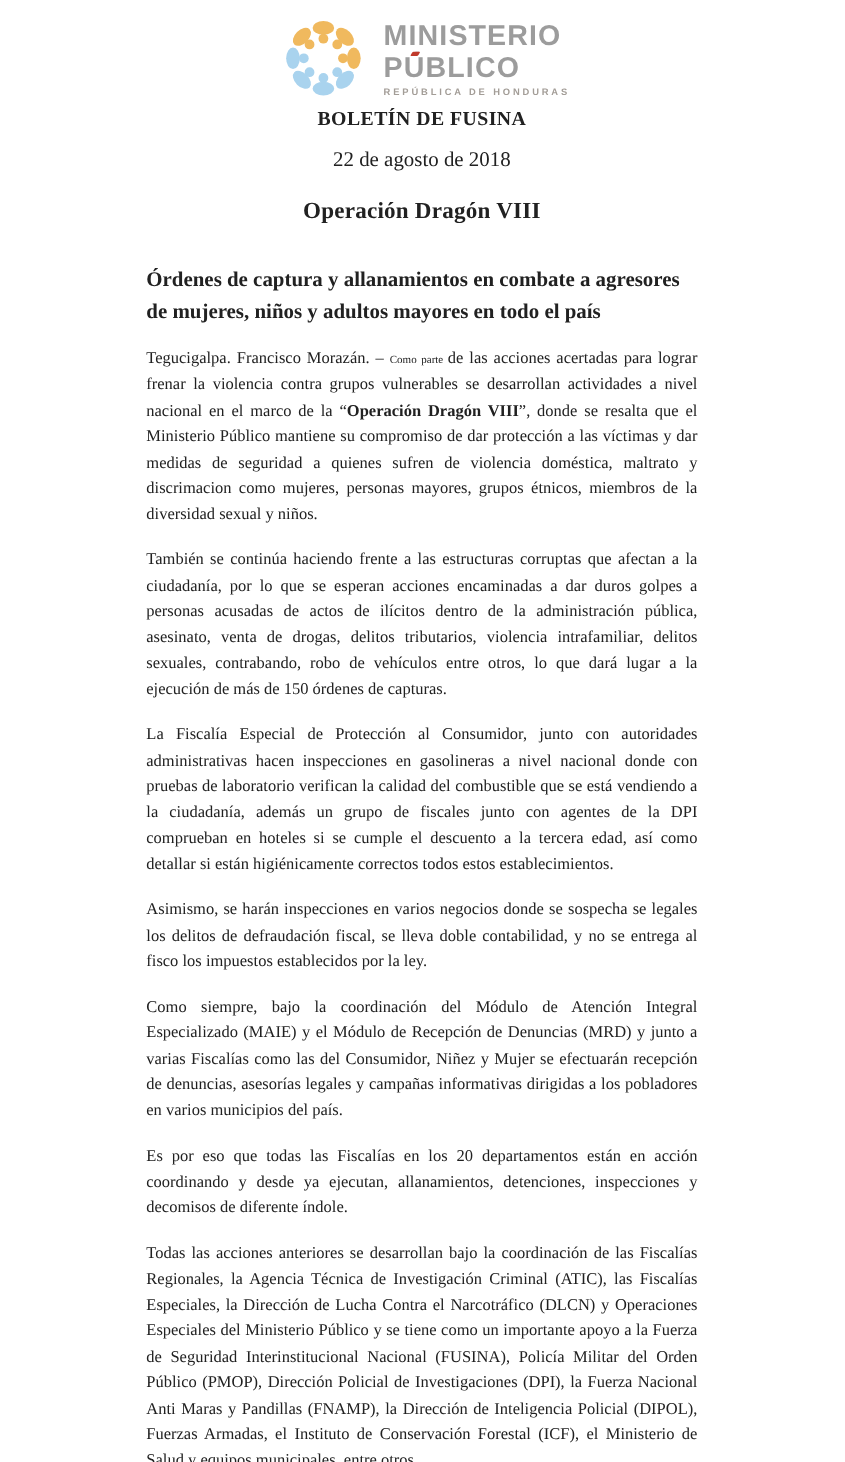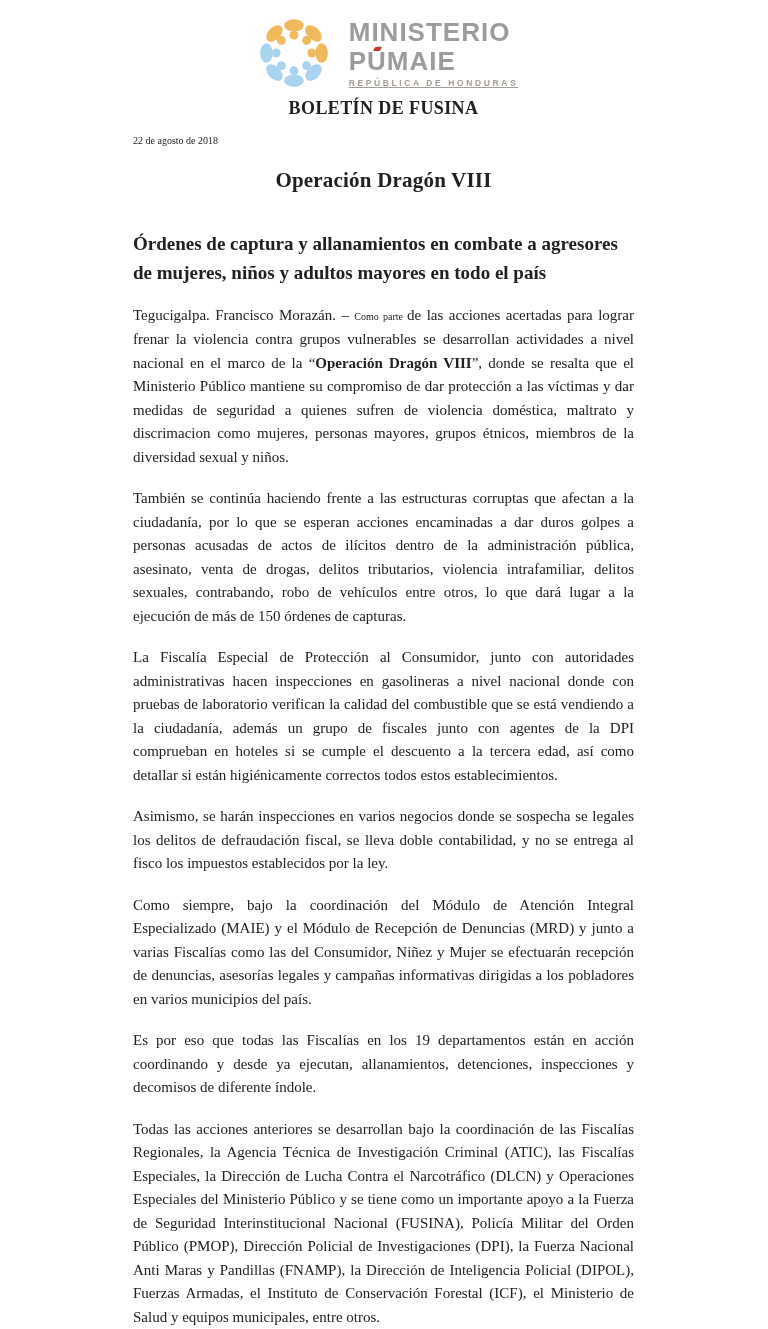--- a/index.html
+++ b/index.html
@@ -54,33 +54,32 @@
     background:var(--red);
     transform:skewX(-30deg);
     border-radius:1px;
   }
   .wm-tagline{
     margin-top:5px;
     font-size:8.5px;
     font-weight:700;
     letter-spacing:2.6px;
     color:#a39d97;
-    text-decoration:underline;
   }
   .bulletin-title{
     text-align:center;
     font-weight:700;
     font-size:18px;
     letter-spacing:.4px;
     margin-top:4px;
   }
   
   .date-line{
-    text-align:left;
-    font-size:10px;
+    text-align:center;
+    font-size:19px;
     margin-top:16px;
   }
   .doc-title{
     text-align:center;
     font-size:21px;
     font-weight:700;
     margin-top:22px;
     letter-spacing:.2px;
   }
   .doc-subtitle{
@@ -151,39 +150,39 @@
               <circle class="fig-blue" cx="50" cy="26" r="5"></circle>
             </g>
           <g transform="rotate(270,50,46)">
               <ellipse class="fig-blue" cx="50" cy="15" rx="11" ry="7"></ellipse>
               <circle class="fig-blue" cx="50" cy="26" r="5"></circle>
             </g>
         </g>
       </svg>
       <div class="wordmark">
         <div class="wm-line">MINISTERIO</div>
-        <div class="wm-line"><span>P</span><span class="accented-u"><span class="u-accent-mark"></span><span>Ú</span></span><span>MAIE</span></div>
+        <div class="wm-line"><span>P</span><span class="accented-u"><span class="u-accent-mark"></span><span>Ú</span></span><span>BLICO</span></div>
         <div class="wm-tagline">REPÚBLICA DE HONDURAS</div>
       </div>
     </div>
     <div class="bulletin-title">BOLETÍN DE FUSINA</div>
   </header>
 
   <div class="date-line">22 de agosto de 2018</div>
 
   <h1 class="doc-title">Operación Dragón VIII</h1>
   <h2 class="doc-subtitle">Órdenes de captura y allanamientos en combate a agresores de mujeres, niños y adultos mayores en todo el país</h2>
 
   <div class="body-copy">
     <p class="body-para"><strong class="lead-bold">Tegucigalpa. Francisco Morazán. – </strong><span class="intro-small"> Como parte </span><span>de las acciones acertadas para lograr frenar la violencia contra grupos vulnerables se desarrollan actividades a nivel nacional en el marco de la “</span><strong class="inline-bold">Operación Dragón VIII</strong><span>”, donde se resalta que el Ministerio Público mantiene su compromiso de dar protección a las víctimas y dar medidas de seguridad a quienes sufren de violencia doméstica, maltrato y discrimacion como mujeres, personas mayores, grupos étnicos, miembros de la diversidad sexual y niños.</span></p>
 
     <p class="body-para">También se continúa haciendo frente a las estructuras corruptas que afectan a la ciudadanía, por lo que se esperan acciones encaminadas a dar duros golpes a personas acusadas de actos de ilícitos dentro de la administración pública, asesinato, venta de drogas, delitos tributarios, violencia intrafamiliar, delitos sexuales, contrabando, robo de vehículos entre otros, lo que dará lugar a la ejecución de más de 150 órdenes de capturas.</p>
     <p class="body-para">La Fiscalía Especial de Protección al Consumidor, junto con autoridades administrativas hacen inspecciones en gasolineras a nivel nacional donde con pruebas de laboratorio verifican la calidad del combustible que se está vendiendo a la ciudadanía, además un grupo de fiscales junto con agentes de la DPI comprueban en hoteles si se cumple el descuento a la tercera edad, así como detallar si están higiénicamente correctos todos estos establecimientos.</p>
     <p class="body-para">Asimismo, se harán inspecciones en varios negocios donde se sospecha se legales los delitos de defraudación fiscal, se lleva doble contabilidad, y no se entrega al fisco los impuestos establecidos por la ley.</p>
     <p class="body-para">Como siempre, bajo la coordinación del Módulo de Atención Integral Especializado (MAIE) y el Módulo de Recepción de Denuncias (MRD) y junto a varias Fiscalías como las del Consumidor, Niñez y Mujer se efectuarán recepción de denuncias, asesorías legales y campañas informativas dirigidas a los pobladores en varios municipios del país.</p>
-    <p class="body-para">Es por eso que todas las Fiscalías en los 19 departamentos están en acción coordinando y desde ya ejecutan, allanamientos, detenciones, inspecciones y decomisos de diferente índole.</p>
+    <p class="body-para">Es por eso que todas las Fiscalías en los 20 departamentos están en acción coordinando y desde ya ejecutan, allanamientos, detenciones, inspecciones y decomisos de diferente índole.</p>
     <p class="body-para">Todas las acciones anteriores se desarrollan bajo la coordinación de las Fiscalías Regionales, la Agencia Técnica de Investigación Criminal (ATIC), las Fiscalías Especiales, la Dirección de Lucha Contra el Narcotráfico (DLCN) y Operaciones Especiales del Ministerio Público y se tiene como un importante apoyo a la Fuerza de Seguridad Interinstitucional Nacional (FUSINA), Policía Militar del Orden Público (PMOP), Dirección Policial de Investigaciones (DPI), la Fuerza Nacional Anti Maras y Pandillas (FNAMP), la Dirección de Inteligencia Policial (DIPOL), Fuerzas Armadas, el Instituto de Conservación Forestal (ICF), el Ministerio de Salud y equipos municipales, entre otros.</p>
   </div>
 
   <div class="footer-line footer-line2">Ministerio Público</div>
   <div class="footer-line footer-line1">División de Relaciones Públicas</div>
 
 </div>
 
 </body></html>

